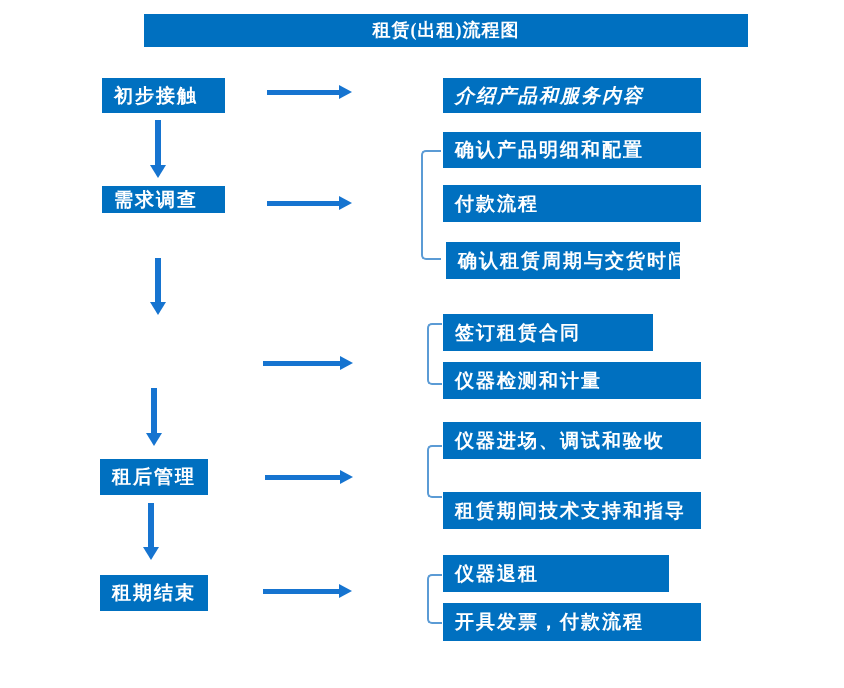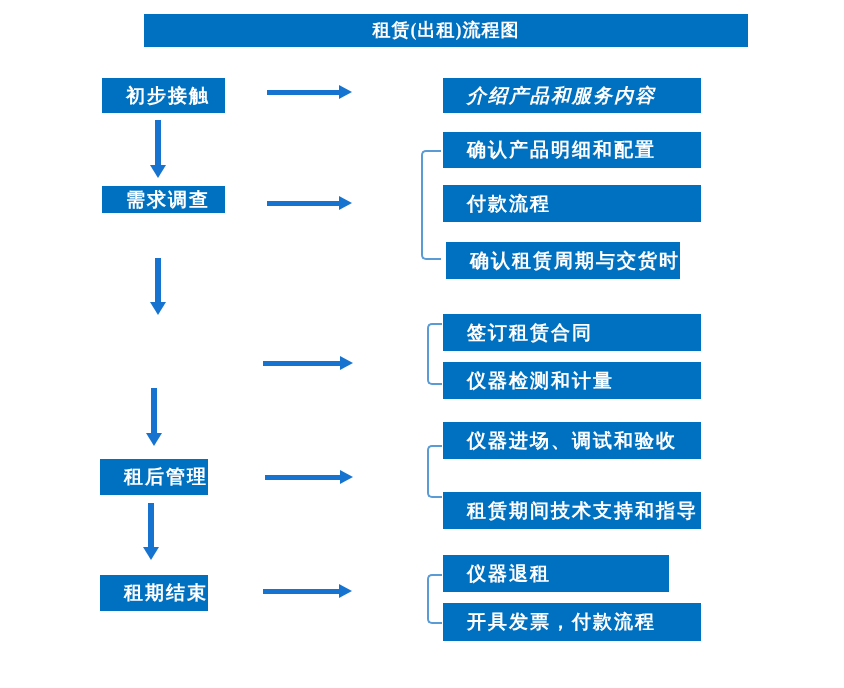--- a/index.html
+++ b/index.html
@@ -17,21 +17,21 @@
   .title-bar{
     position:absolute;left:96px;top:14px;width:604px;height:33px;
     background:var(--box-color);color:var(--text-color);
     font-weight:bold;font-size:18px;line-height:33px;text-align:center;
     letter-spacing:1px;
     margin-left:48px;
   }
   .node{
     position:absolute;background:var(--box-color);color:var(--text-color);
     font-weight:bold;font-size:19px;display:flex;align-items:center;
-    padding-left:24px;box-sizing:border-box;letter-spacing:2px;white-space:nowrap;
+    padding-left:12px;box-sizing:border-box;letter-spacing:2px;white-space:nowrap;
   }
   .h-arrow{position:absolute;display:flex;align-items:center;}
   .h-arrow .shaft{flex:1;height:5px;background:var(--arrow-color);}
   .h-arrow .head{
     width:0;height:0;border-left:13px solid var(--arrow-color);
     border-top:7px solid transparent;border-bottom:7px solid transparent;
   }
   .v-arrow{position:absolute;display:flex;flex-direction:column;align-items:center;}
   .v-arrow .shaft{flex:1;width:6px;background:var(--arrow-color);}
   .v-arrow .head{
@@ -100,21 +100,21 @@
   <div class="bracket" style="left:427px;top:323px;width:15px;height:62px;"></div>
   <div class="bracket" style="left:427px;top:445px;width:15px;height:53px;"></div>
   <div class="bracket" style="left:427px;top:574px;width:15px;height:50px;"></div>
 
   <div class="node" style="left:443px;top:78px;width:258px;height:35px;font-style:italic;">介绍产品和服务内容</div>
 
   <div class="node" style="left:443px;top:132px;width:258px;height:36px;">确认产品明细和配置</div>
   <div class="node" style="left:443px;top:185px;width:258px;height:37px;">付款流程</div>
   <div class="node" style="left:446px;top:242px;width:234px;height:37px;">确认租赁周期与交货时间</div>
 
-  <div class="node" style="left:443px;top:314px;width:258px;height:37px;">签订租赁合同</div>
+  <div class="node" style="left:443px;top:314px;width:210px;height:37px;">签订租赁合同</div>
   <div class="node" style="left:443px;top:362px;width:258px;height:37px;">仪器检测和计量</div>
 
   <div class="node" style="left:443px;top:422px;width:258px;height:37px;">仪器进场、调试和验收</div>
   <div class="node" style="left:443px;top:492px;width:258px;height:37px;">租赁期间技术支持和指导</div>
 
   <div class="node" style="left:443px;top:555px;width:226px;height:37px;">仪器退租</div>
   <div class="node" style="left:443px;top:603px;width:258px;height:38px;">开具发票，付款流程</div>
 
 </div>
 

